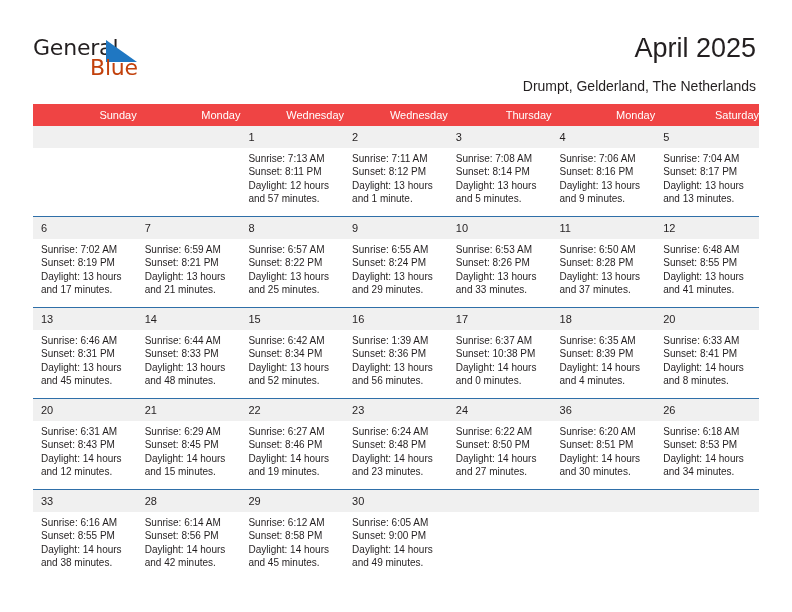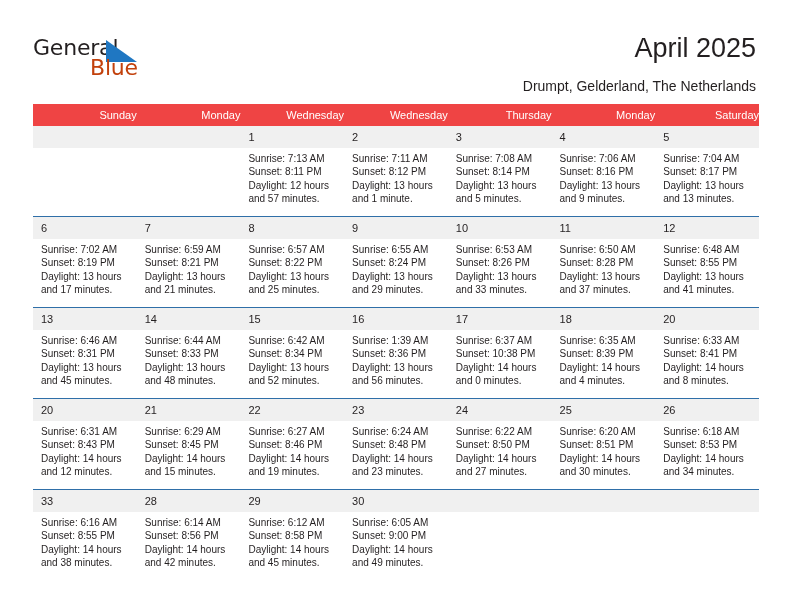--- a/index.html
+++ b/index.html
@@ -323,21 +323,21 @@
 Sunset: 8:48 PM
 Daylight: 14 hours and 23 minutes.</div>
             </td>
             <td>
               <div class="daynum">24</div>
               <div class="dayinfo">Sunrise: 6:22 AM
 Sunset: 8:50 PM
 Daylight: 14 hours and 27 minutes.</div>
             </td>
             <td>
-              <div class="daynum">25</div>
+              <div class="daynum">36</div>
               <div class="dayinfo">Sunrise: 6:20 AM
 Sunset: 8:51 PM
 Daylight: 14 hours and 30 minutes.</div>
             </td>
             <td>
               <div class="daynum">26</div>
               <div class="dayinfo">Sunrise: 6:18 AM
 Sunset: 8:53 PM
 Daylight: 14 hours and 34 minutes.</div>
             </td>

